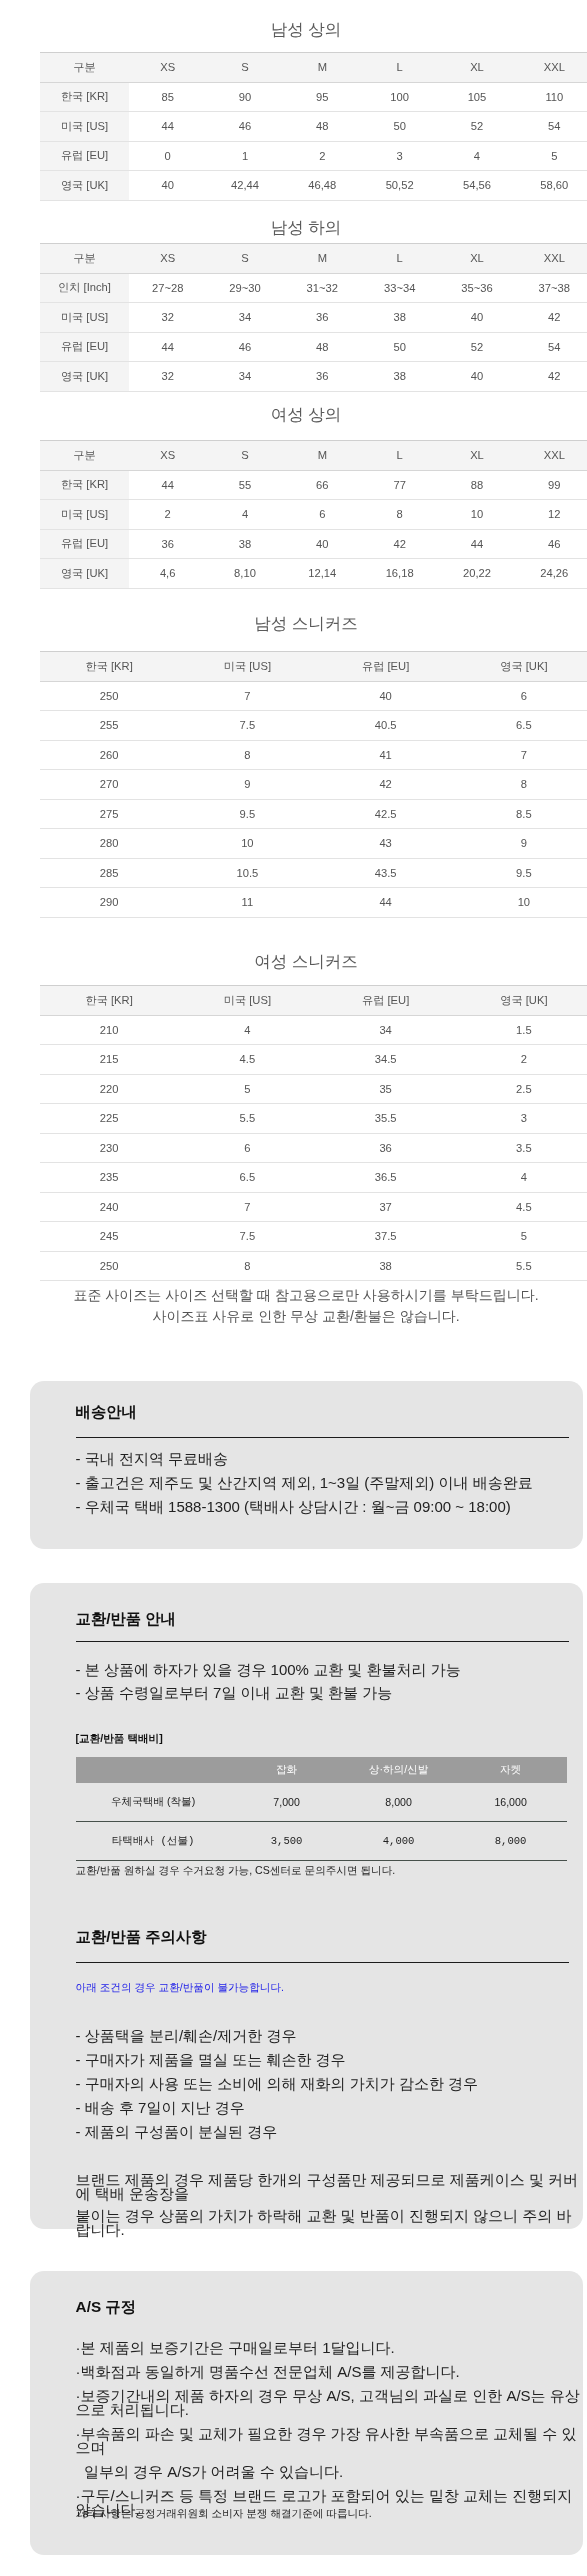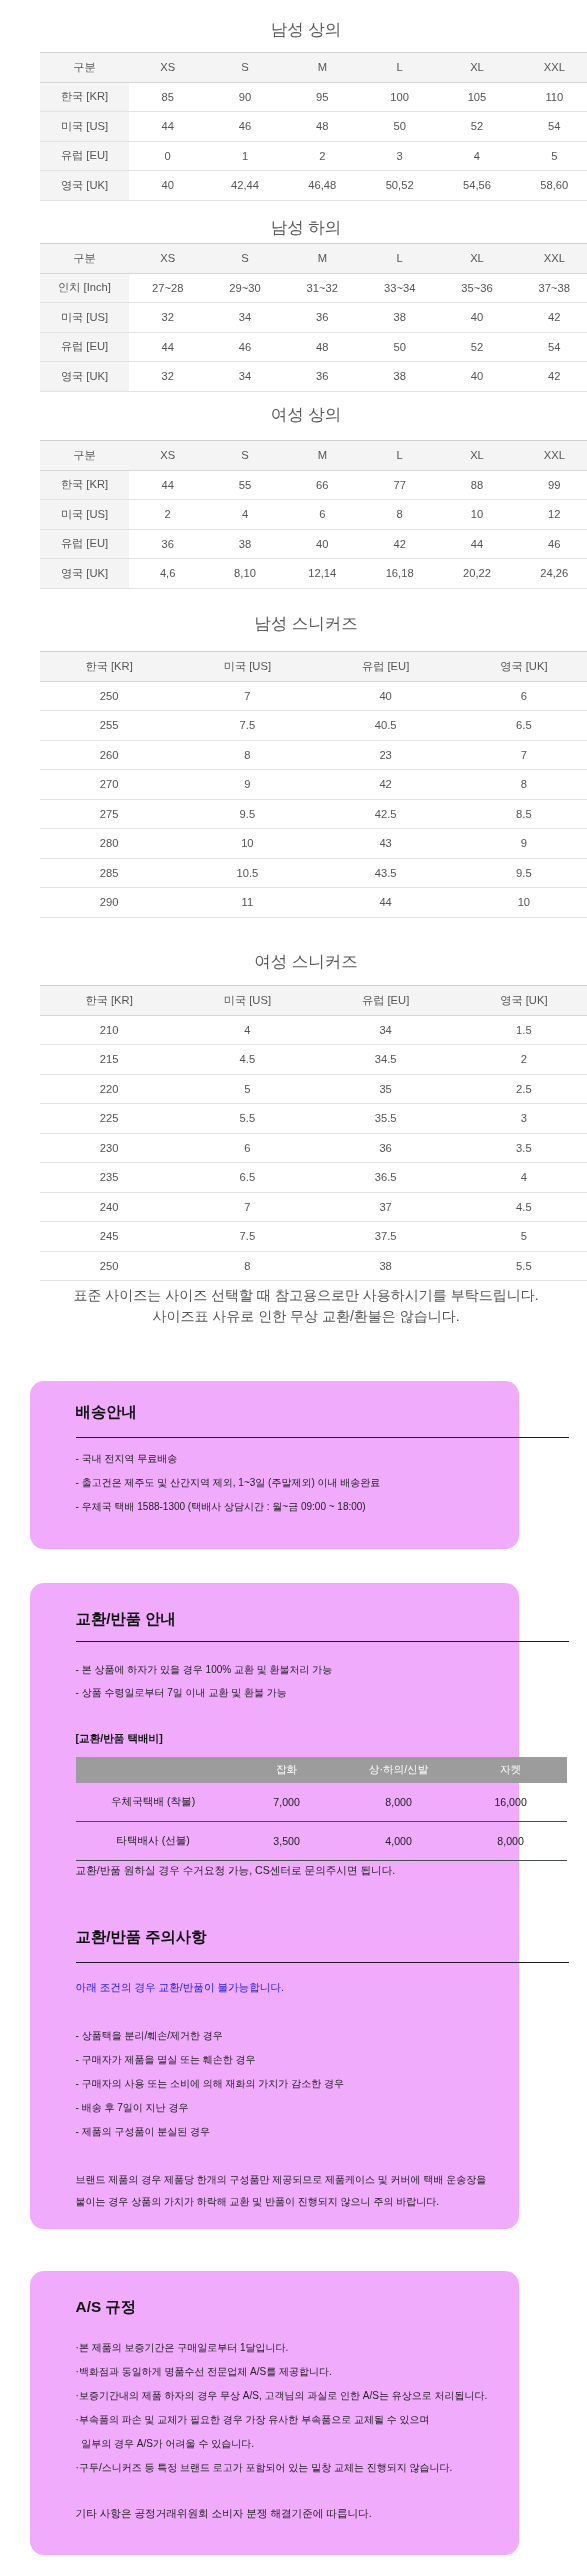--- a/index.html
+++ b/index.html
@@ -11,37 +11,37 @@
   
   table{border-collapse:collapse;table-layout:fixed;}
   .size-table,.shoe-table{left:28px;width:553px;font-size:11.2px;color:#555;
              border-top:0.6px solid #cfcfcf;border-bottom:0.6px solid #e3e3e3;}
   .size-table td,.shoe-table td{height:26.5px;text-align:center;vertical-align:middle;
              border-top:0.6px solid #e3e3e3;font-weight:400;}
   .size-table tr.hdr td,.shoe-table tr.hdr td{background:#f4f4f4;border-top:none;
              border-bottom:0.6px solid #d6d6d6;}
   .size-table td.lbl{background:#f4f4f4;}
   
-  .gbox{left:17.6px;width:489px;background:#f0abfc;border-radius:14px;}
+  .gbox{left:17.6px;width:553px;background:#e5e5e5;border-radius:14px;}
   .bx-title{left:34px;height:21px;line-height:21px;font-size:15.3px;font-weight:700;color:#101010;}
   .bx-line{left:34px;width:493px;height:1.2px;background:#1c1c1c;}
-  .line{line-height:14px;font-size:10px;color:#222;}
+  .line{line-height:14px;font-size:15px;color:#222;}
   .blist .line{margin-bottom:10px;}
   .blist2 .line{margin-bottom:9.4px;}
   .plist .line{margin-bottom:8.2px;}
   .bx-text{left:34px;font-size:10.6px;color:#222;line-height:14px;}
   .fee-label{font-weight:700;color:#101010;}
   .blue{color:#2121e8;font-weight:500;}
   .note-c{left:0;width:588px;text-align:center;font-size:14px;color:#555;line-height:14px;}
   
   .fee-table{left:34px;width:491px;font-size:10.6px;color:#222;}
   .fee-table td{height:36px;text-align:center;vertical-align:middle;}
   .fee-table tr.hdr td{height:23.5px;background:#9c9c9c;color:#ffffff;}
   .fee-table tr.r1 td{border-bottom:1.2px solid #47504b;}
-  .fee-table tr.r2 td{border-bottom:1.2px solid #47504b;}
+  .fee-table tr.r2 td{border-bottom:1.2px solid #47504b;font-family:Liberation Mono, monospace;}
 </style>
 </head>
 <body>
 
 <div id="page">
 
   <div class="abs sec-title" style="top:18px">남성 상의</div>
   <div class="abs sec-title" style="top:216px">남성 하의</div>
   <div class="abs sec-title" style="top:403px">여성 상의</div>
   <div class="abs sec-title" style="top:612px">남성 스니커즈</div>
@@ -238,21 +238,21 @@
         </tr>
         <tr>
           <td>255</td>
           <td>7.5</td>
           <td>40.5</td>
           <td>6.5</td>
         </tr>
         <tr>
           <td>260</td>
           <td>8</td>
-          <td>23</td>
+          <td>41</td>
           <td>7</td>
         </tr>
         <tr>
           <td>270</td>
           <td>9</td>
           <td>42</td>
           <td>8</td>
         </tr>
         <tr>
           <td>275</td>

